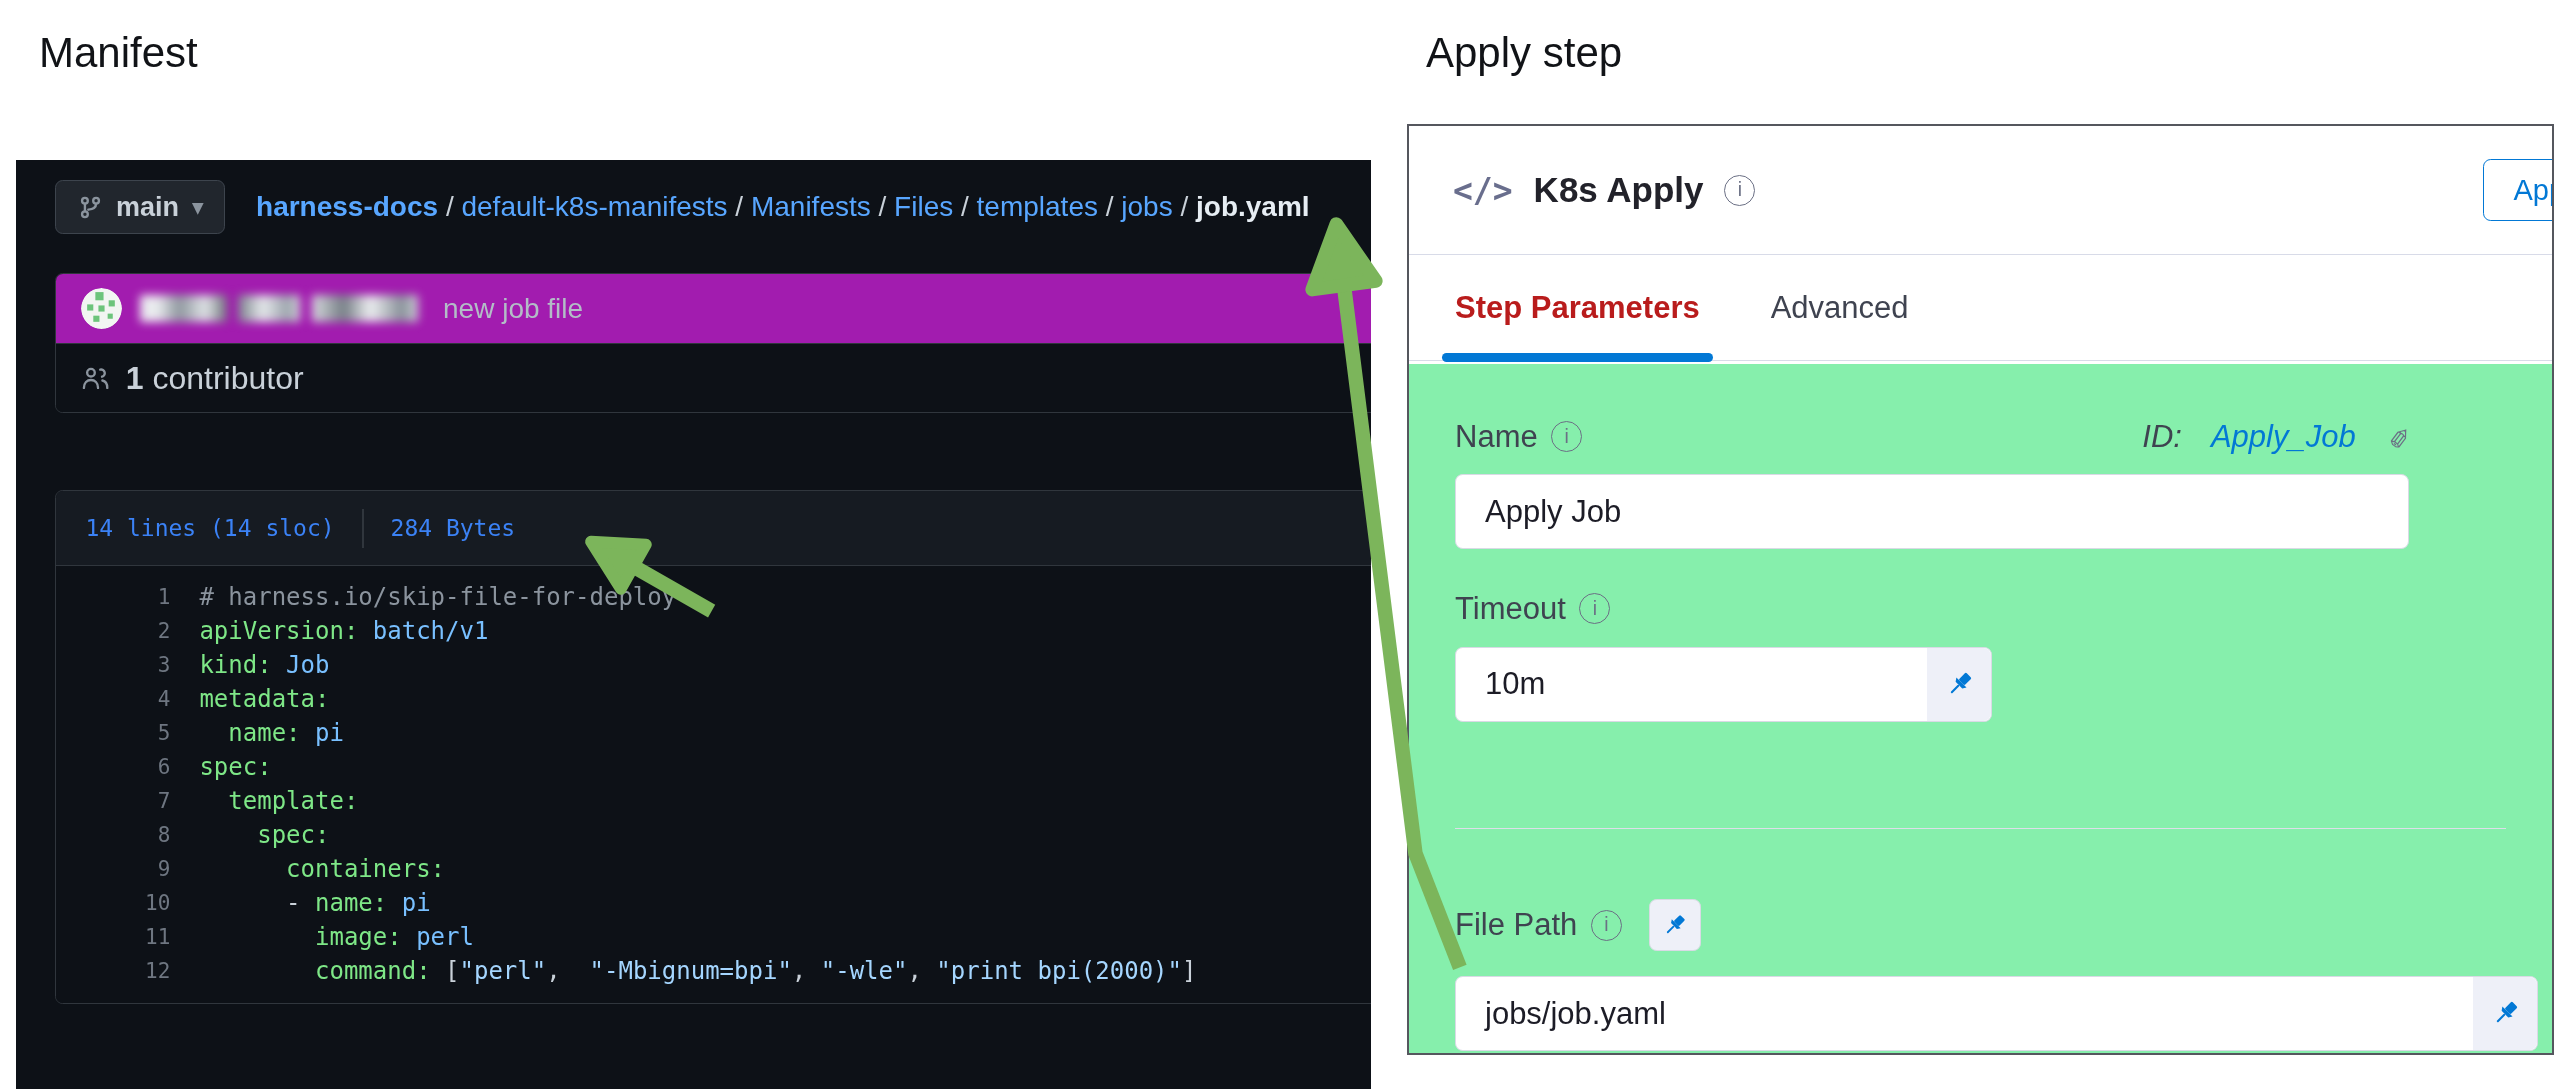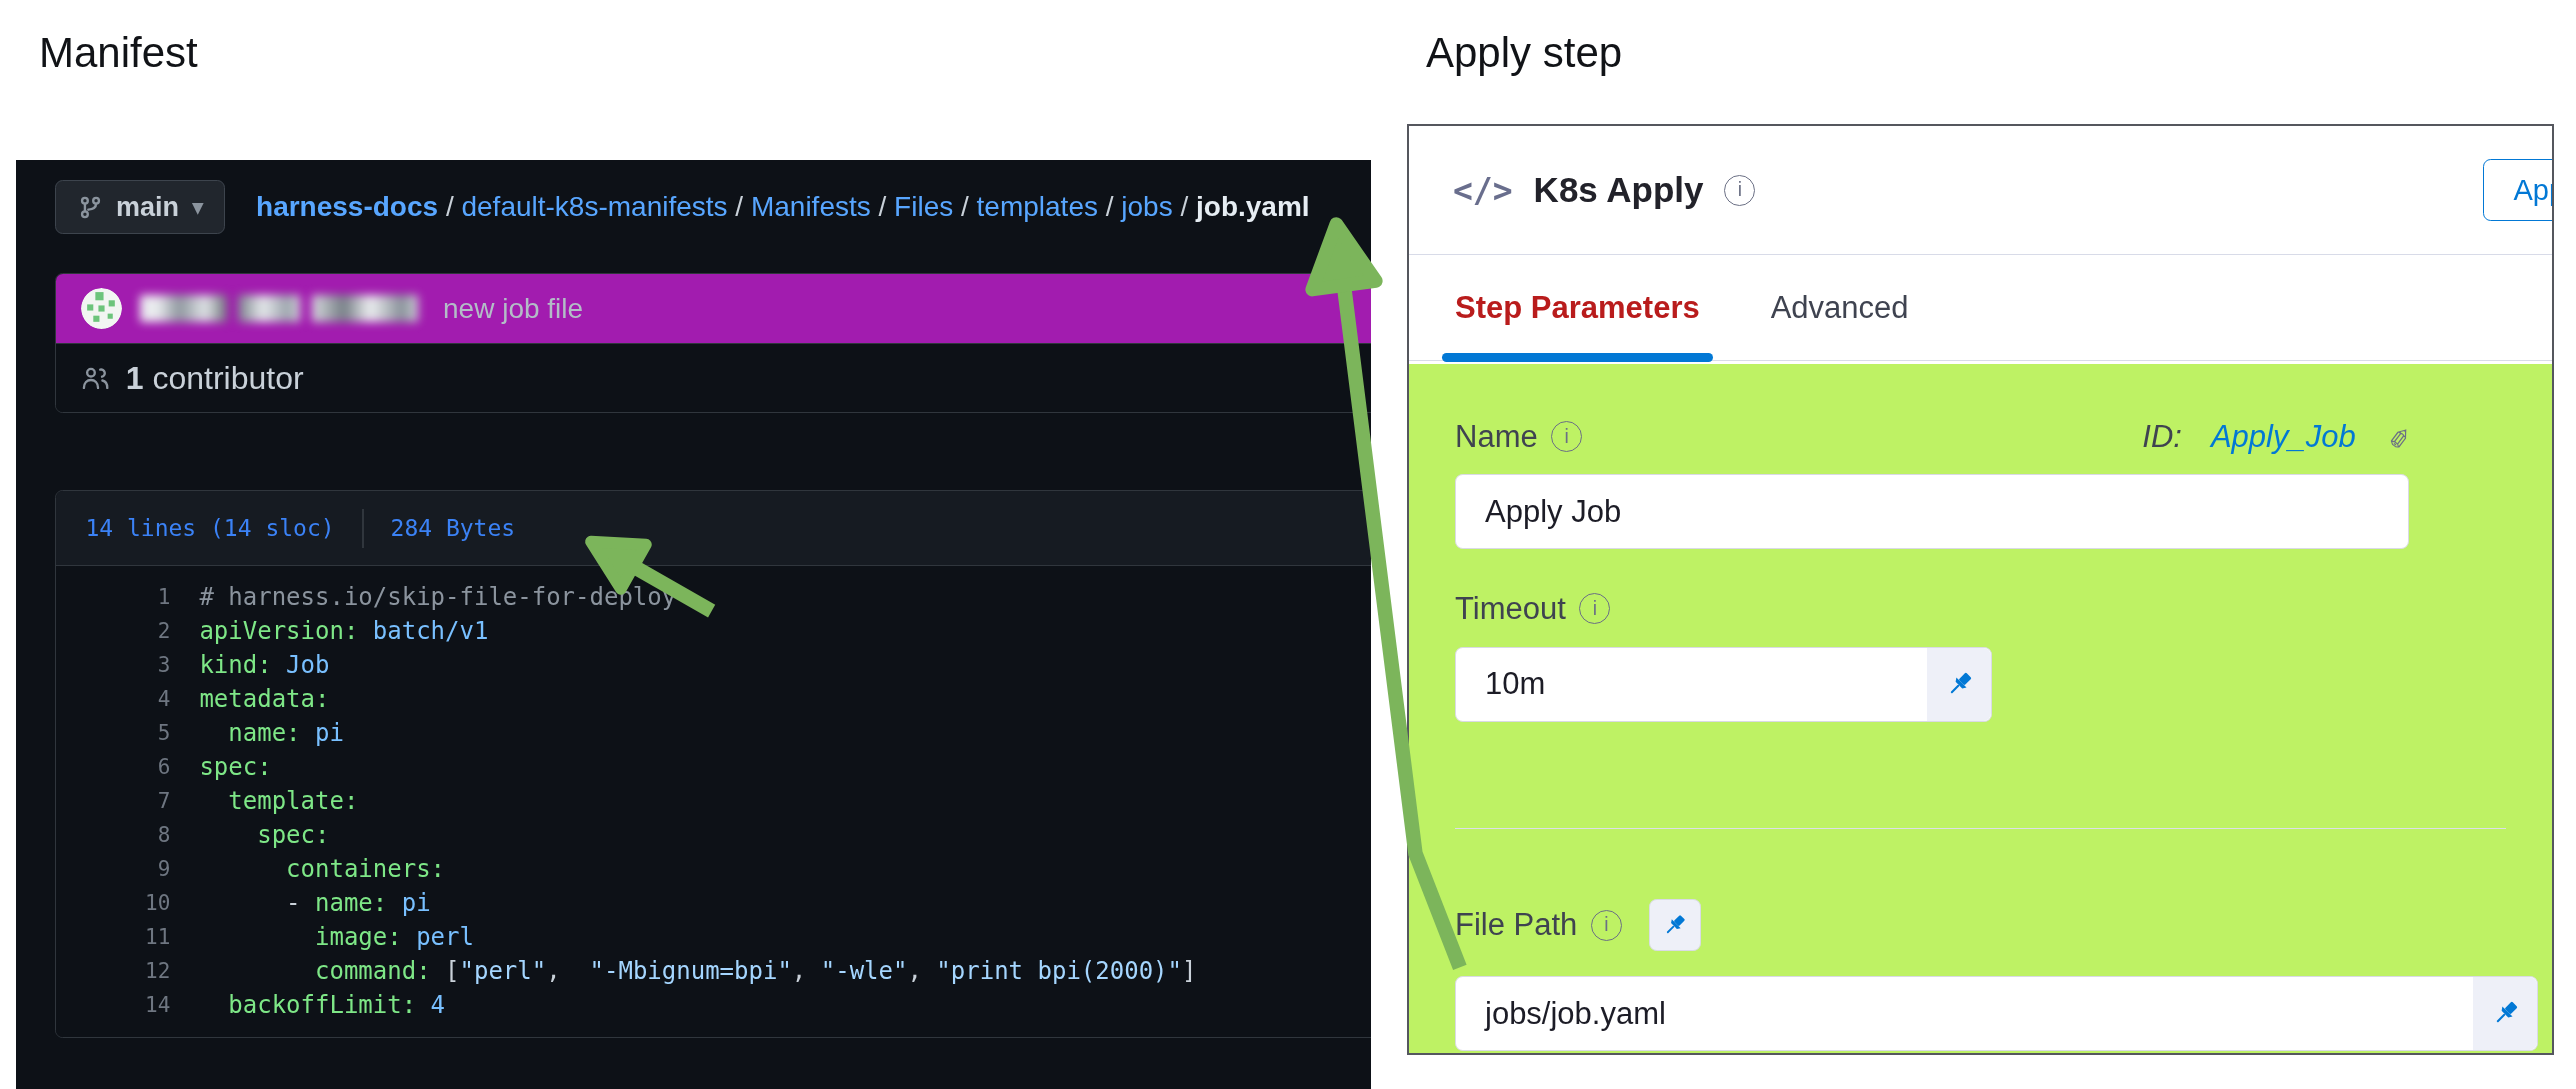--- a/index.html
+++ b/index.html
@@ -69,21 +69,21 @@
   .apply-btn { position:absolute; right:-64px; top:50%; transform:translateY(-50%);
                background:#fff; border:1.9px solid #0278d5; color:#0278d5; border-radius:7.7px;
                font-size:29px; padding:13.5px 29px; font-family:inherit; cursor:pointer; }
   .hs-tabs { height:106px; display:flex; align-items:stretch; gap:71px; padding:0 46px;
              border-bottom:1.9px solid #d8dbe8; background:#fff; }
   .tab { display:flex; align-items:center; font-size:31px; color:#3f4350; position:relative; cursor:pointer; }
   .tab.active { font-weight:700; color:#b91c1c; }
   .tab.active::after { content:""; position:absolute; left:-13.5px; right:-13.5px; bottom:-1.9px;
                        height:8.7px; background:#0278d5; border-radius:4.8px; }
   .hs-content { position:absolute; left:0; right:0; top:238px; bottom:0;
-                background:#bef264; padding:54px 46px 0; }
+                background:#86efac; padding:54px 46px 0; }
   .field-row { display:flex; justify-content:space-between; align-items:center; width:954px; height:37px; }
   .f-label { display:flex; align-items:center; gap:13.5px; font-size:31px; color:#3f4350; }
   .id-line { display:flex; align-items:center; gap:29px; font-size:31px; color:#3f4350;font-style:italic; }
   .id-link { color:#0278d5; cursor:pointer; }
   .pencil { display:inline-block; color:#6b7085; font-size:29px; transform:scaleY(-1); cursor:pointer; }
   .input { position:relative; background:#fff; border:1px solid #d9dae5; border-radius:7.7px; height:75px;
            display:flex; align-items:center; padding:0 29px; font-size:31px; color:#1c1c26; }
   .name-input { width:954px; margin-top:19.3px; }
   .timeout-label { margin-top:41px; height:37px; }
   .timeout-input { width:537px; margin-top:19.3px; padding-right:97px; }
@@ -215,24 +215,20 @@
             <span class="lc"><span class="tok-p">      - </span><span class="tok-k">name:</span><span class="tok-p"> </span><span class="tok-v">pi</span></span>
           </div>
           <div class="code-row">
             <span class="ln">11</span>
             <span class="lc"><span class="tok-p">        </span><span class="tok-k">image:</span><span class="tok-p"> </span><span class="tok-v">perl</span></span>
           </div>
           <div class="code-row">
             <span class="ln">12</span>
             <span class="lc"><span class="tok-p">        </span><span class="tok-k">command:</span><span class="tok-p"> [</span><span class="tok-s">"perl"</span><span class="tok-p">,  </span><span class="tok-s">"-Mbignum=bpi"</span><span class="tok-p">, </span><span class="tok-s">"-wle"</span><span class="tok-p">, </span><span class="tok-s">"print bpi(2000)"</span><span class="tok-p">]</span></span>
           </div>
-          <div class="code-row">
-            <span class="ln">14</span>
-            <span class="lc"><span class="tok-p">  </span><span class="tok-k">backoffLimit:</span><span class="tok-p"> </span><span class="tok-v">4</span></span>
-          </div>
         </div>
     </div>
   </div>
 
   <div class="hs-panel">
     <div class="hs-head">
       <span class="code-glyph">&lt;/&gt;</span>
       <span class="hs-title">K8s Apply</span>
       <span class="info">i</span>
       <button class="apply-btn">Apply</button>

